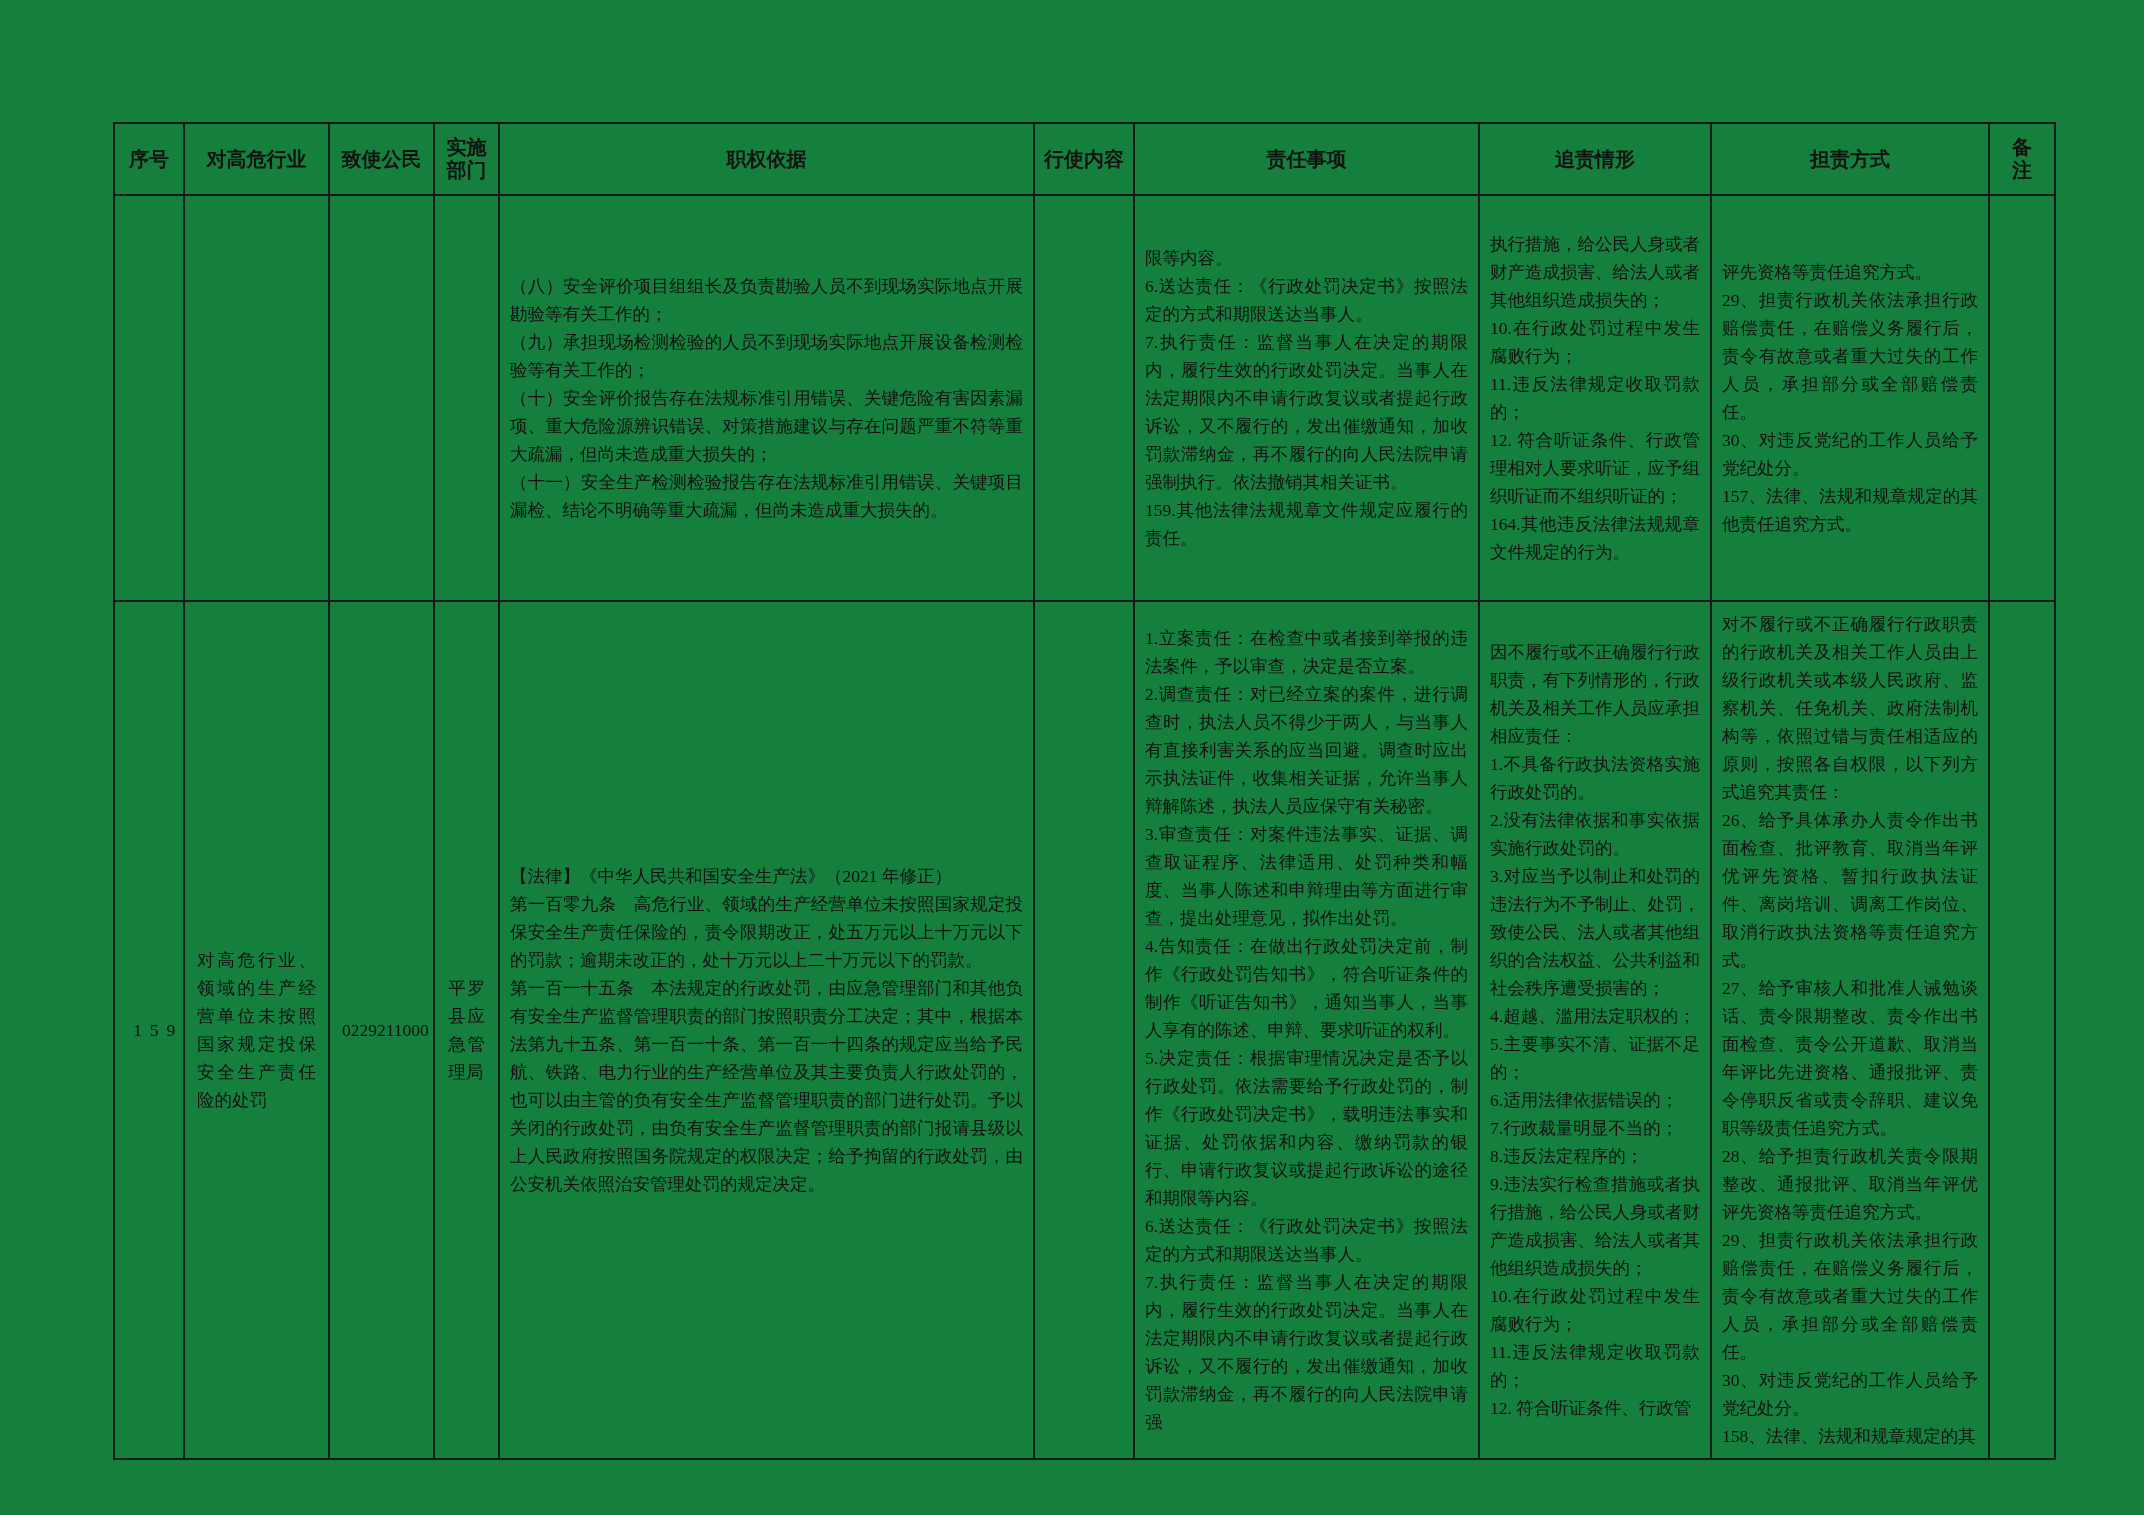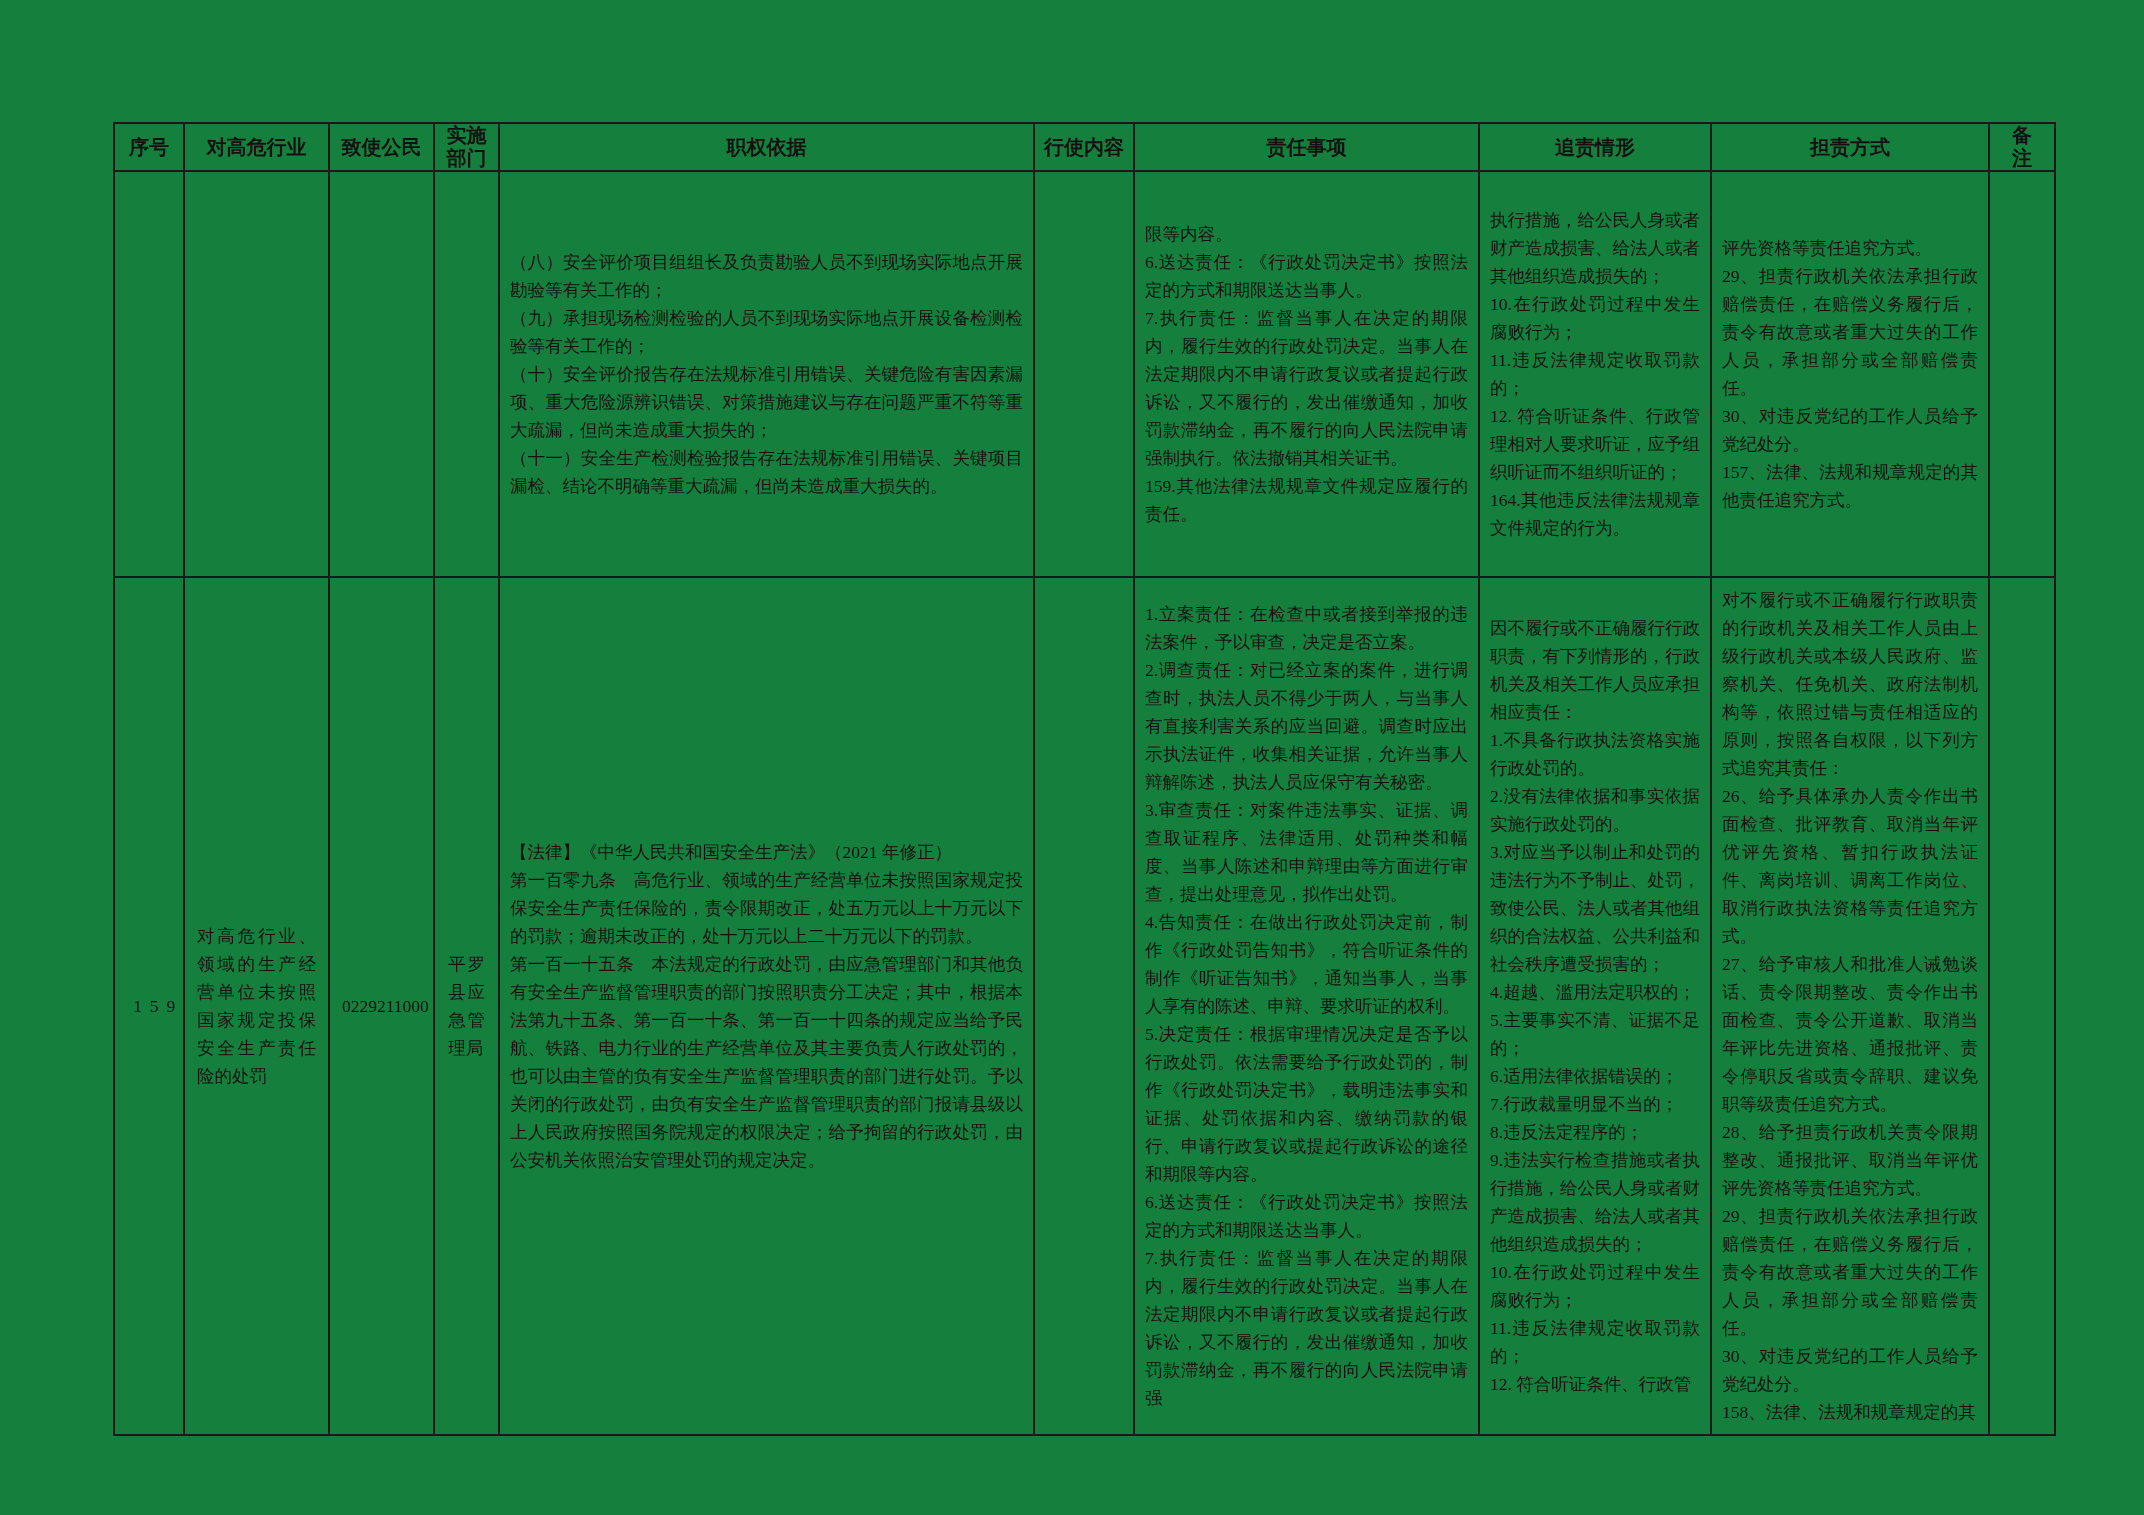--- a/index.html
+++ b/index.html
@@ -31,21 +31,21 @@
   tr.row-1 { height: 406px; }
   tr.row-2 { height: 790px; }
   th {
     font-family: "Liberation Sans", "DejaVu Sans", sans-serif;
     font-weight: bold;
     font-size: 20px;
     line-height: 23px;
     text-align: center;
     padding: 0 4px;
   }
-  th .vstack { display: block; width: 1.3em; margin: 0 auto; }
+  th .vstack { display: block; width: 1.3em; margin: 12px auto; }
   td {
     font-size: 17.5px;
     line-height: 28px;
   }
   td.c-text {
     text-align: justify;
     padding: 8px 10px;
     white-space: pre-wrap;
   }
   td.c-center {

